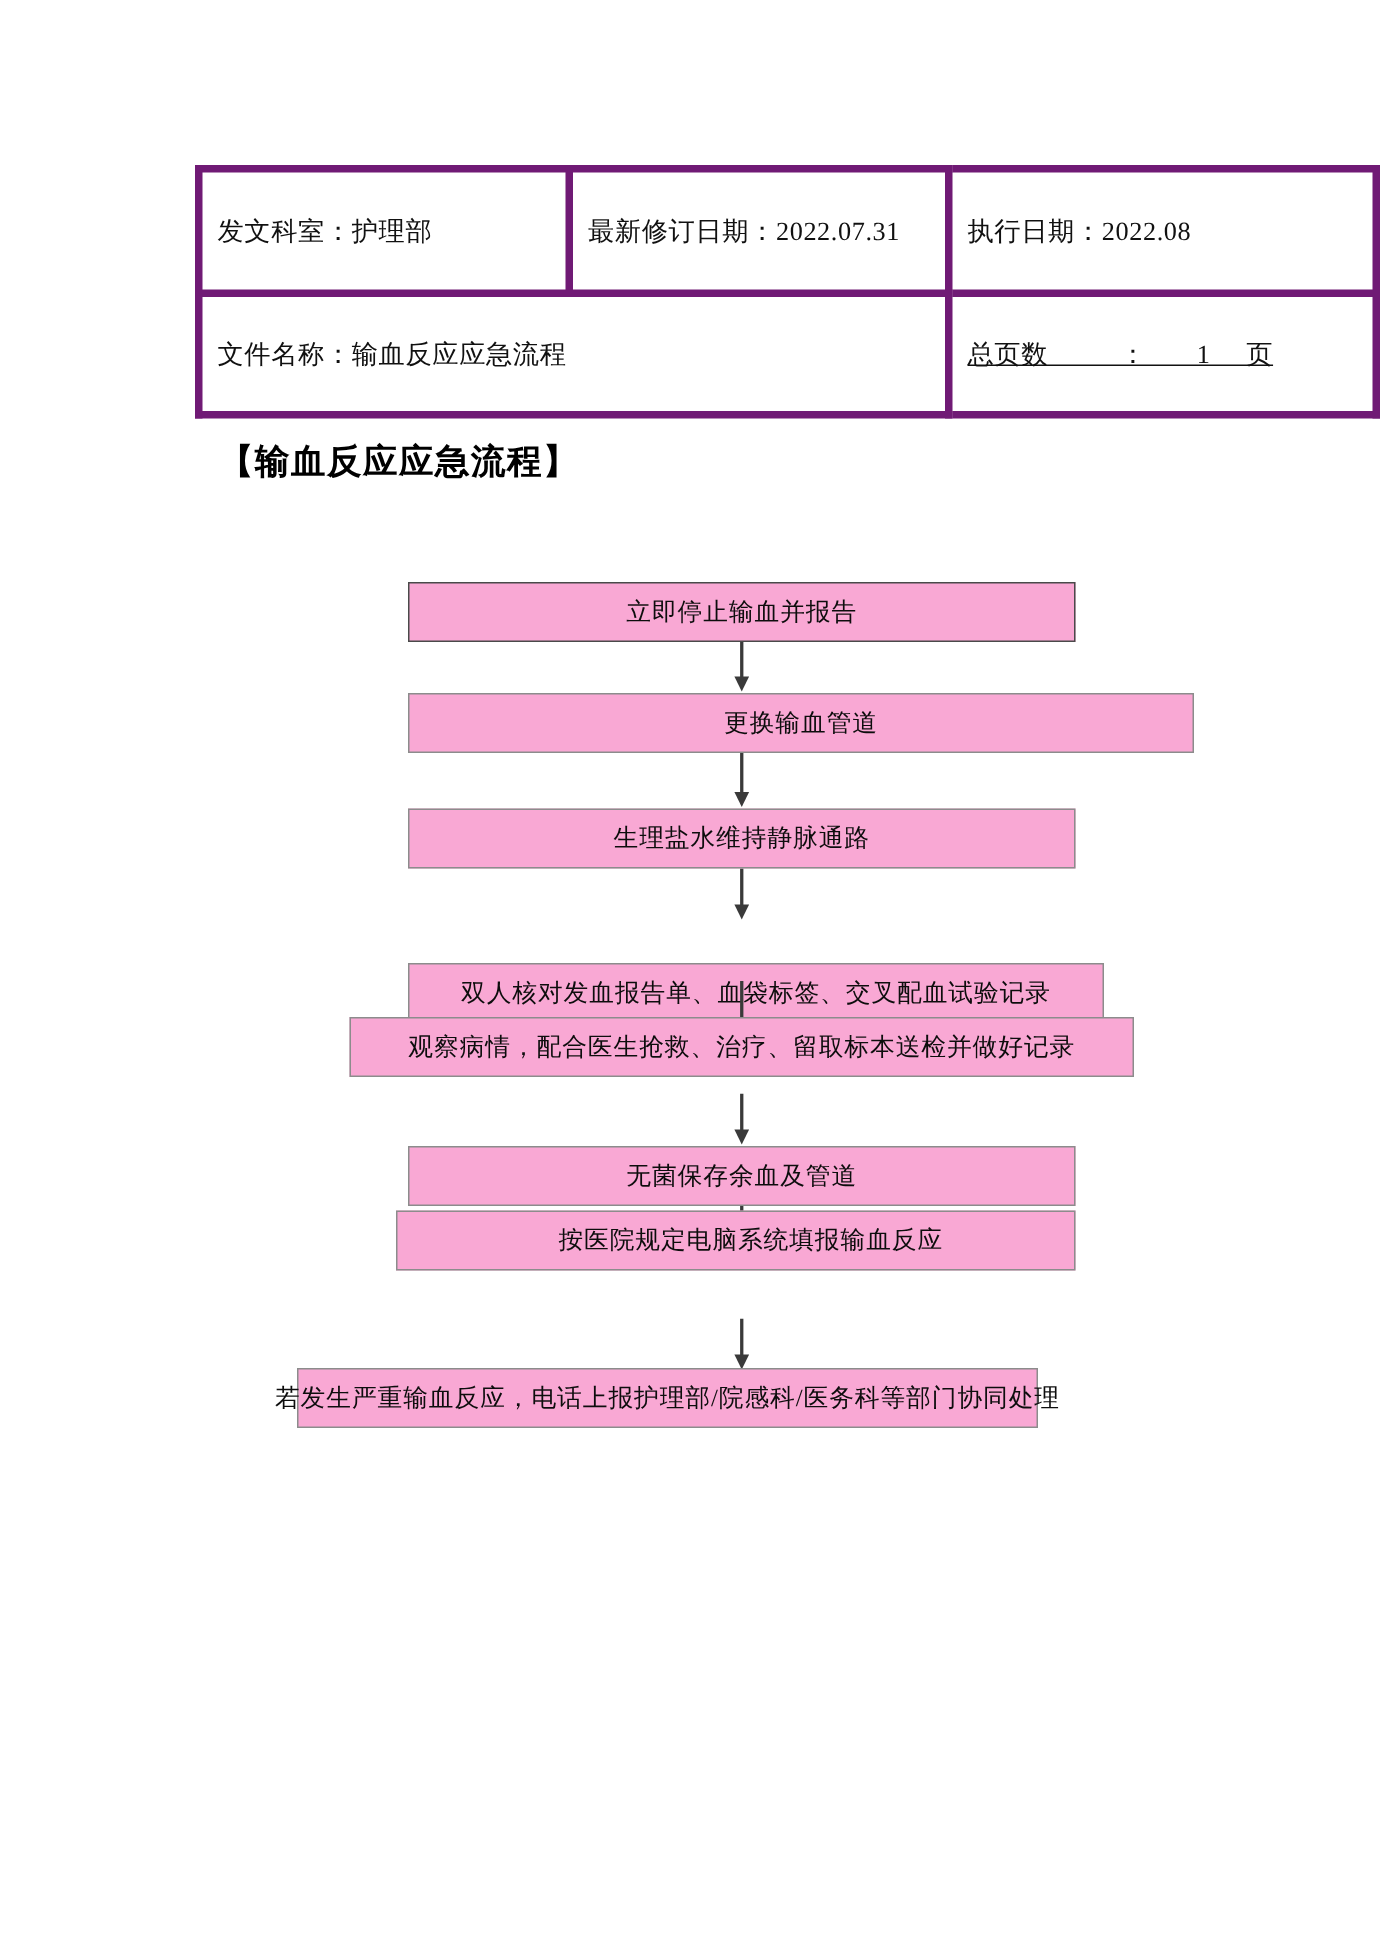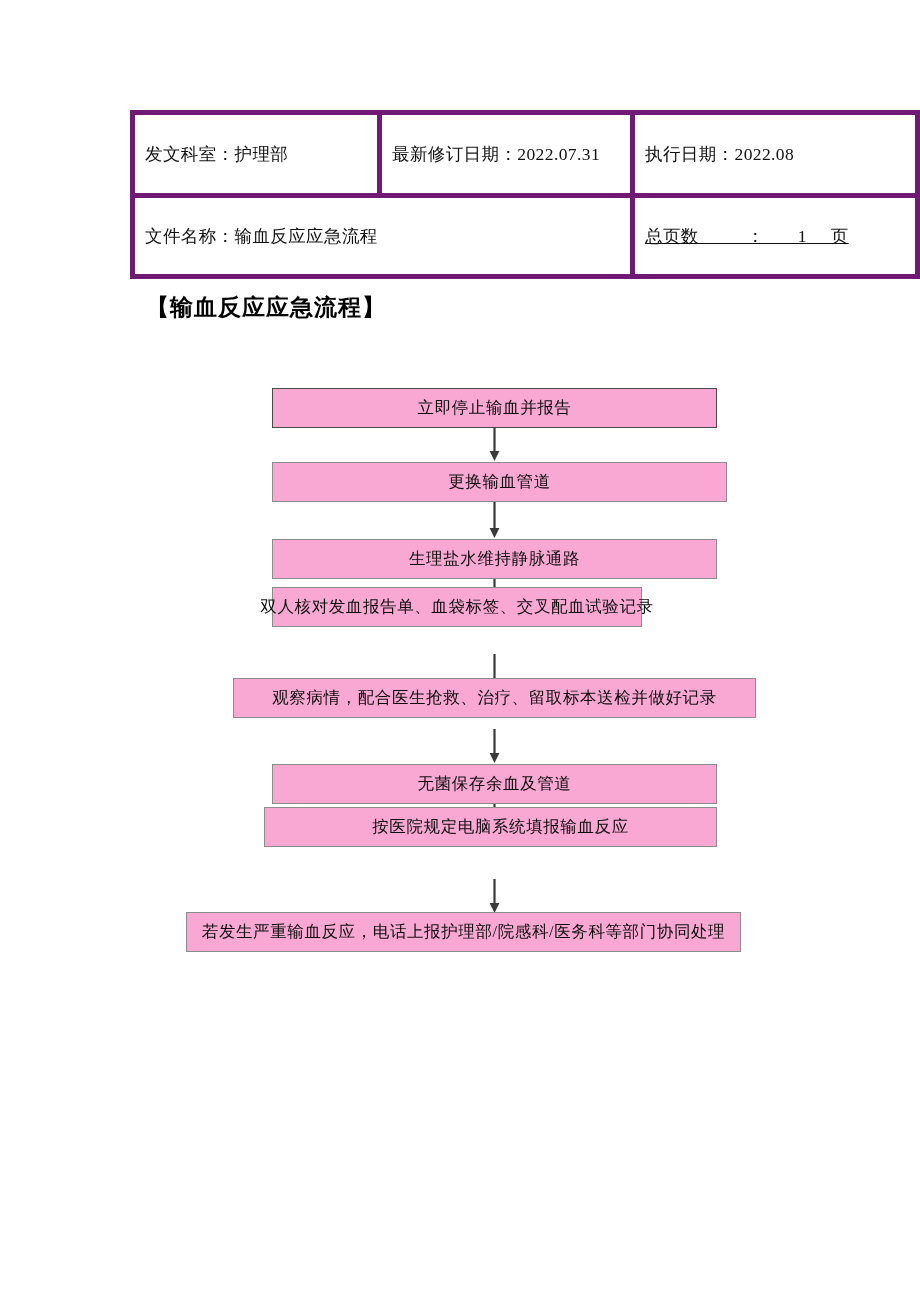--- a/index.html
+++ b/index.html
@@ -120,39 +120,39 @@
 
   <div class="node first" style="left:272px; top:388px; width:445px; height:40px;">
     <span>立即停止输血并报告</span>
   </div>
 
   <svg class="connector" style="left:488px; top:428px; height:34px;" viewBox="0 0 13 34">
     <line x1="6.5" y1="0" x2="6.5" y2="25" stroke="#3a3a3a" stroke-width="2.2"></line>
     <polygon points="6.5,33 1.6,23 11.4,23" fill="#3a3a3a"></polygon>
   </svg>
 
-  <div class="node" style="left:272px; top:462px; width:455px; height:40px;">
+  <div class="node" style="left:272px; top:462px; width:524px; height:40px;">
     <span>更换输血管道</span>
   </div>
 
   <svg class="connector" style="left:488px; top:502px; height:37px;" viewBox="0 0 13 37">
     <line x1="6.5" y1="0" x2="6.5" y2="28" stroke="#3a3a3a" stroke-width="2.2"></line>
     <polygon points="6.5,36 1.6,26 11.4,26" fill="#3a3a3a"></polygon>
   </svg>
 
   <div class="node" style="left:272px; top:539px; width:445px; height:40px;">
     <span>生理盐水维持静脉通路</span>
   </div>
 
   <svg class="connector" style="left:488px; top:579px; height:35px;" viewBox="0 0 13 35">
     <line x1="6.5" y1="0" x2="6.5" y2="26" stroke="#3a3a3a" stroke-width="2.2"></line>
     <polygon points="6.5,34 1.6,24 11.4,24" fill="#3a3a3a"></polygon>
   </svg>
 
-  <div class="node" style="left:272px; top:587px; width:370px; height:40px;">
+  <div class="node" style="left:272px; top:642px; width:464px; height:40px;">
     <span>双人核对发血报告单、血袋标签、交叉配血试验记录</span>
   </div>
 
   <svg class="connector" style="left:488px; top:654px; height:35px;" viewBox="0 0 13 35">
     <line x1="6.5" y1="0" x2="6.5" y2="26" stroke="#3a3a3a" stroke-width="2.2"></line>
     <polygon points="6.5,34 1.6,24 11.4,24" fill="#3a3a3a"></polygon>
   </svg>
 
   <div class="node" style="left:233px; top:678px; width:523px; height:40px;">
     <span>观察病情，配合医生抢救、治疗、留取标本送检并做好记录</span>
@@ -174,17 +174,17 @@
 
   <div class="node" style="left:264px; top:807px; width:453px; height:40px;padding-left:20px;">
     <span>按医院规定电脑系统填报输血反应</span>
   </div>
 
   <svg class="connector" style="left:488px; top:879px; height:35px;" viewBox="0 0 13 35">
     <line x1="6.5" y1="0" x2="6.5" y2="26" stroke="#3a3a3a" stroke-width="2.2"></line>
     <polygon points="6.5,34 1.6,24 11.4,24" fill="#3a3a3a"></polygon>
   </svg>
 
-  <div class="node" style="left:186px; top:912px; width:555px; height:40px;">
+  <div class="node" style="left:198px; top:912px; width:494px; height:40px;">
     <span>若发生严重输血反应，电话上报护理部/院感科/医务科等部门协同处理</span>
   </div>
 
 </div>
 
 </body></html>

